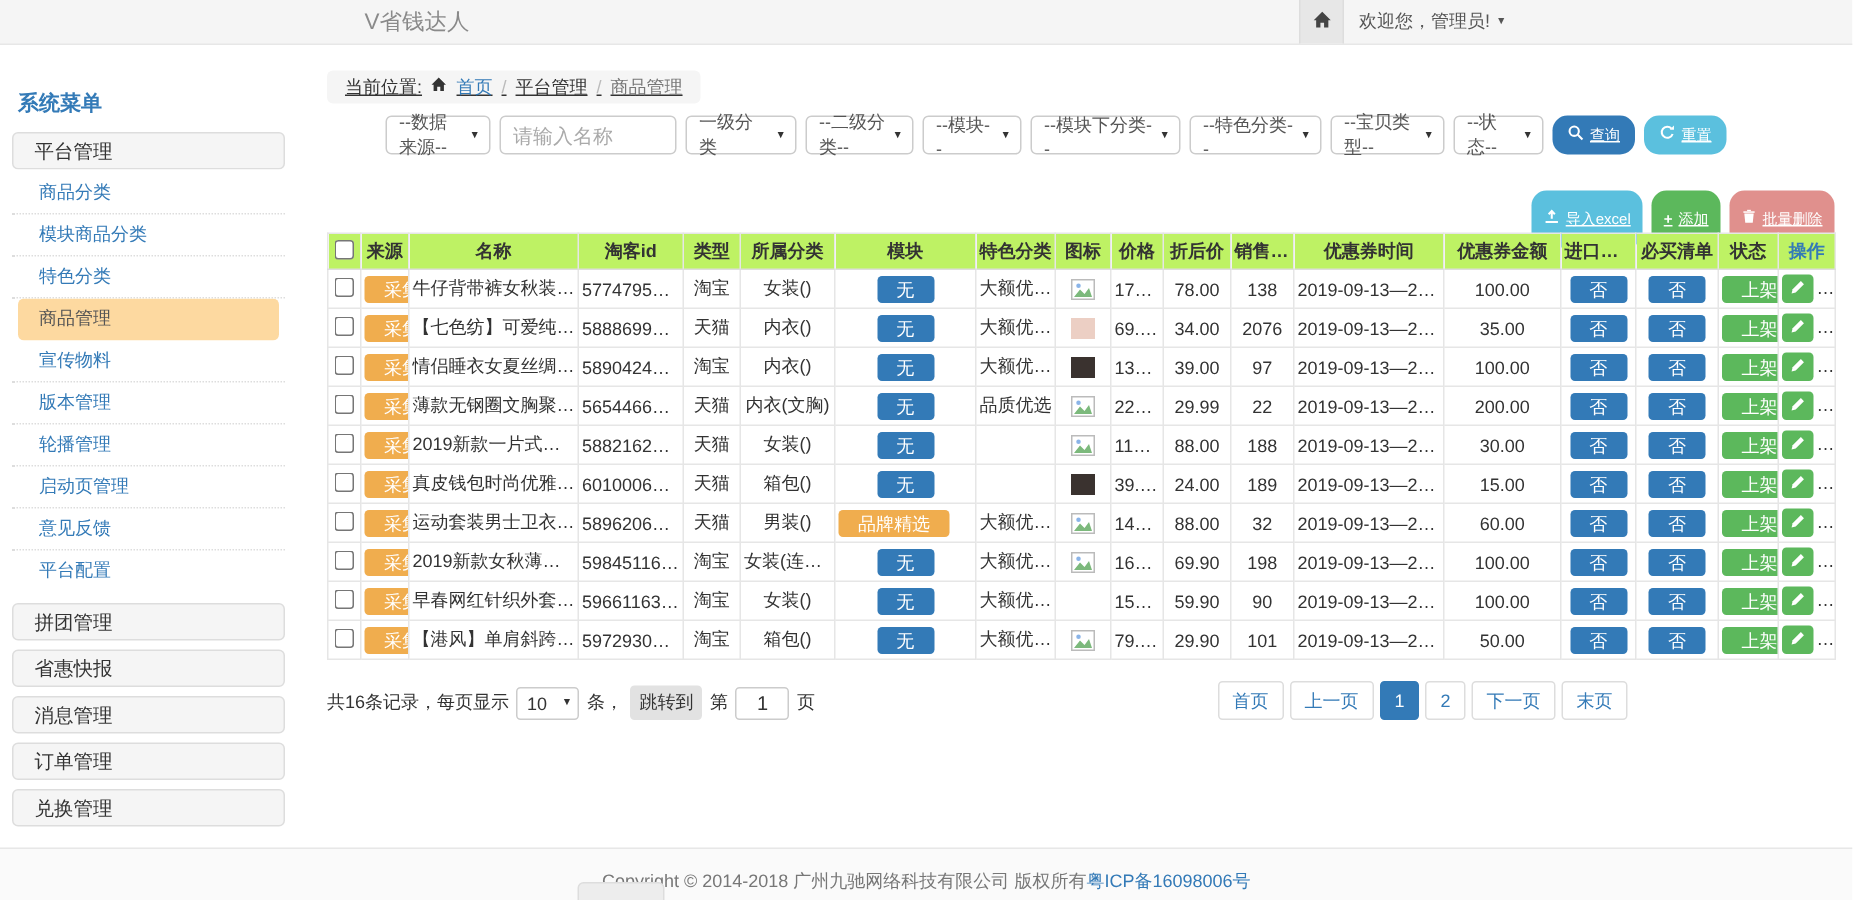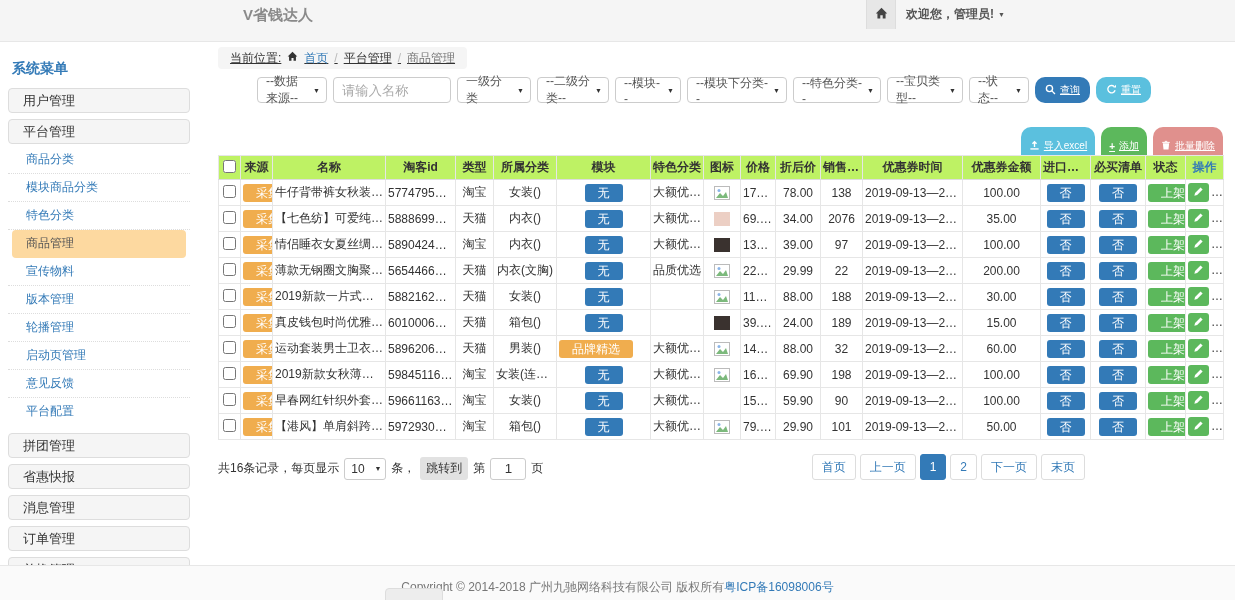--- a/index.html
+++ b/index.html
@@ -1,21 +1,21 @@
 <!DOCTYPE html>
 <html><head>
 <meta charset="utf-8">
 <style>
   * { margin:0; padding:0; box-sizing:border-box; }
   html,body { width:1235px; height:600px; overflow:hidden; background:#fff;
     font-family:"Liberation Sans","DejaVu Sans",sans-serif; font-size:12px; color:#333; }
   #app { position:relative; width:1235px; height:600px; }
 
   
-  .topbar { position:absolute; top:0; left:0; right:0; height:42px; background:#f5f5f5; border-bottom:1px solid #e7e7e7;font-weight:bold; }
+  .topbar { position:absolute; top:0; left:0; right:0; height:30px; background:#f5f5f5; border-bottom:1px solid #e7e7e7; }
   .brand { position:absolute; left:243px; top:0; line-height:29px; font-size:15px; color:#8a8a8a; }
   .home-box { position:absolute; left:866px; top:0; width:30px; height:29px; background:#e7e7e7;
     border-left:1px solid #ddd; border-right:1px solid #ddd; display:flex; align-items:center; justify-content:center; cursor:pointer; }
   .welcome { position:absolute; left:906px; top:0; line-height:29px; color:#555; cursor:pointer; }
   .welcome .caret { font-size:7px; color:#555; margin-left:4px; vertical-align:middle; }
 
   
   .sidebar { position:absolute; left:8px; top:57px; width:182px; height:508px; overflow:hidden; }
   .sb-title { color:#337ab7; font-size:14px; font-weight:bold; padding:3px 4px; margin-bottom:7px; }
   .sb-group { background:#f5f5f5; border:1px solid #ddd; border-radius:4px; padding:4px 14px;
@@ -107,21 +107,20 @@
           </svg>
       </span>
     </div>
     <div class="welcome">
       <span>欢迎您，管理员!</span><span class="caret">▼</span>
     </div>
   </div>
 
   <aside class="sidebar">
     <div class="sb-title">系统菜单</div>
-    <div class="sb-group first">用户管理</div>
     <div class="sb-group">平台管理</div>
     <div class="sb-sub">
 
     <div class="sb-sub-item">商品分类</div>
         <div class="sb-sub-item">模块商品分类</div>
         <div class="sb-sub-item">特色分类</div>
         <div class="sb-sub-item active">商品管理</div>
         <div class="sb-sub-item">宣传物料</div>
         <div class="sb-sub-item">版本管理</div>
         <div class="sb-sub-item">轮播管理</div>

